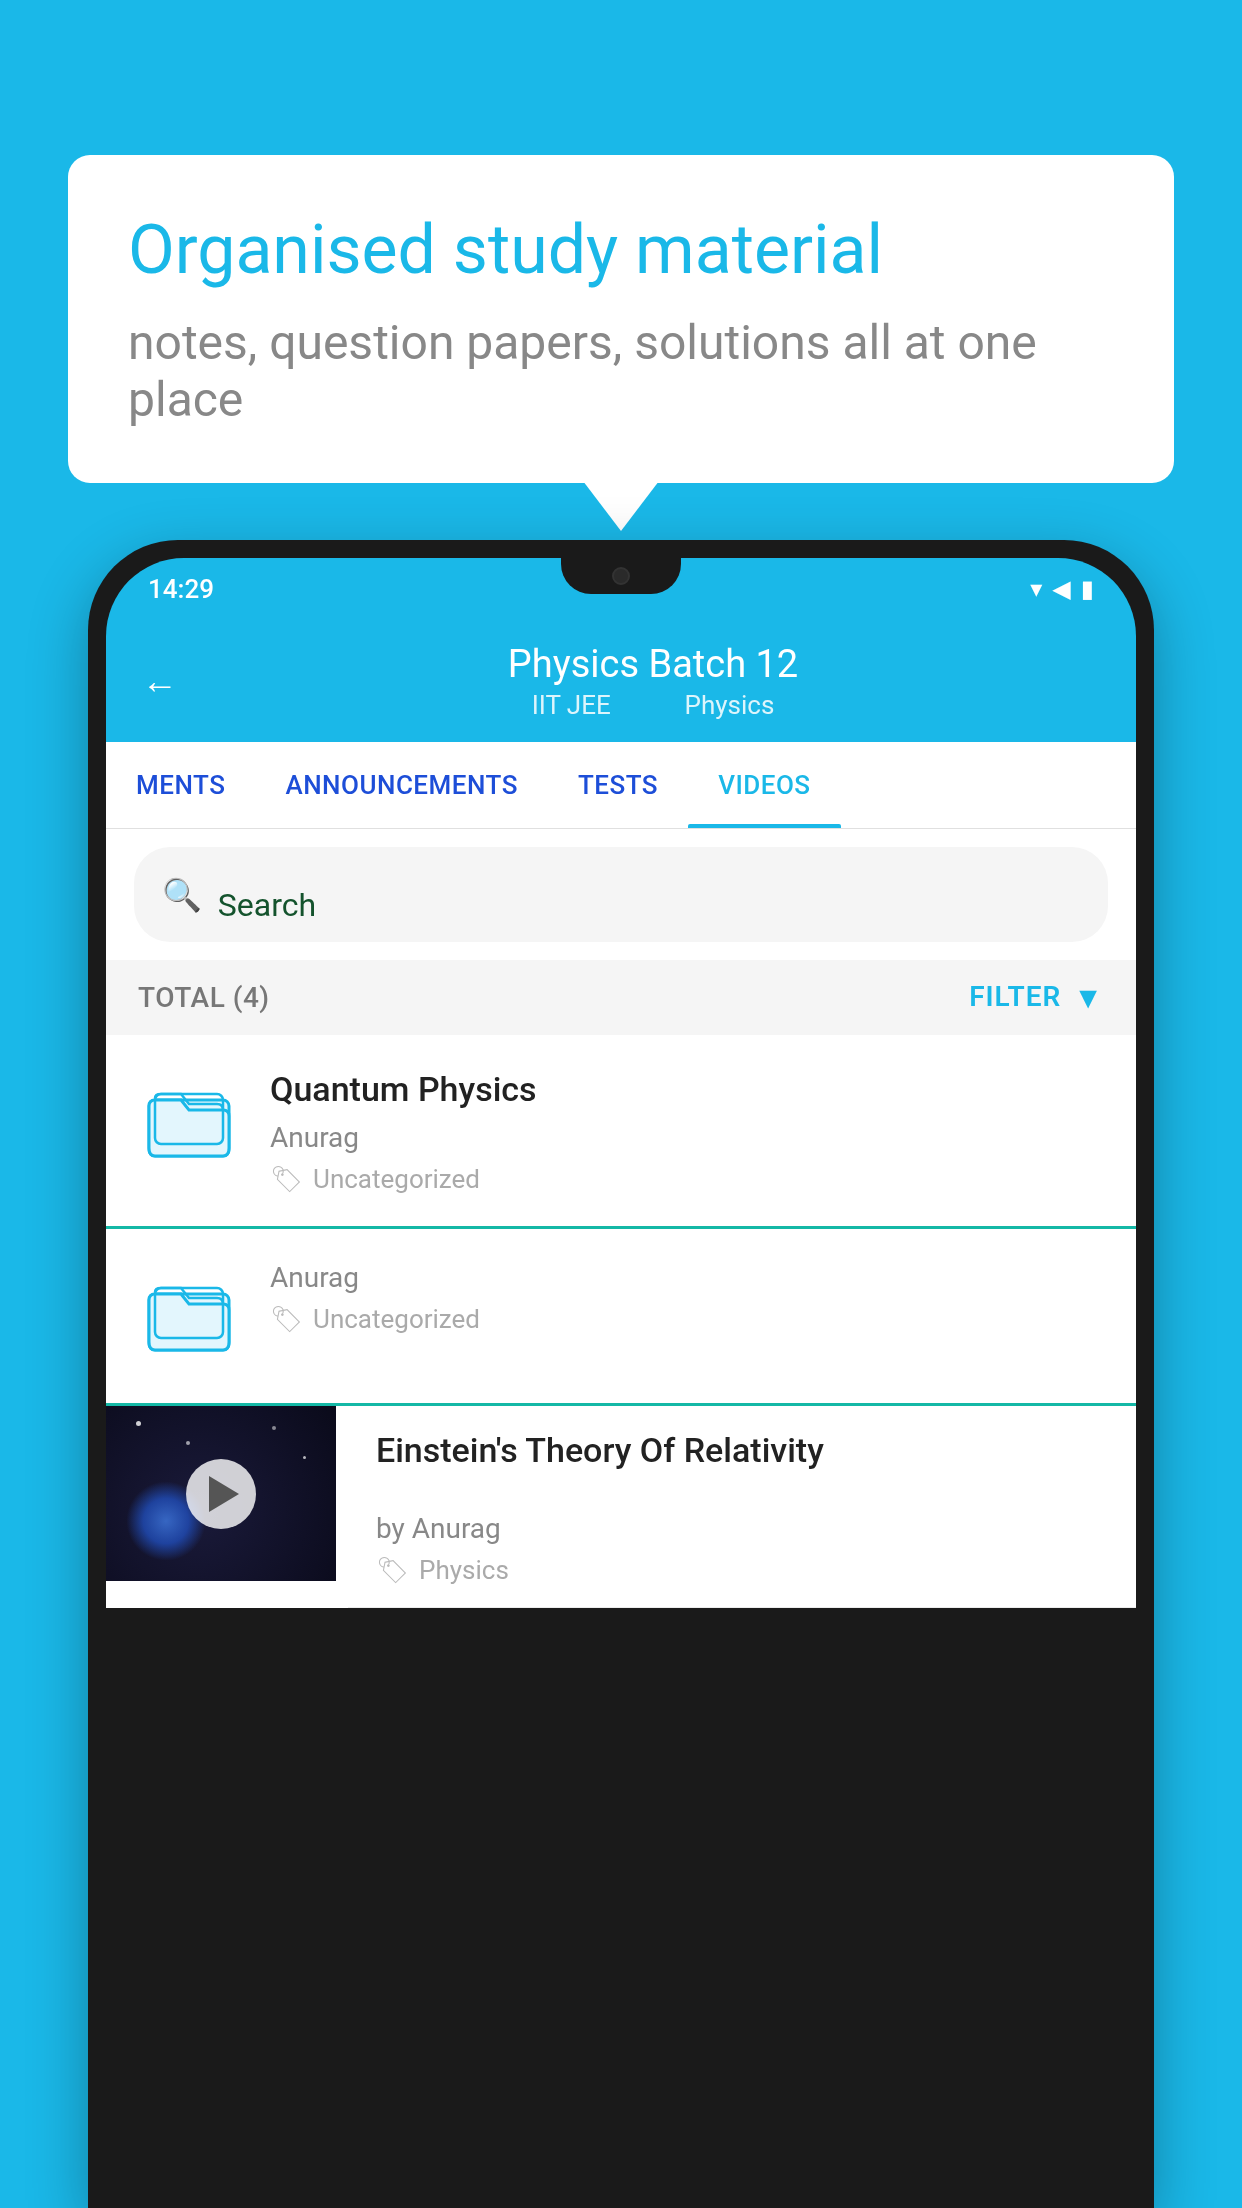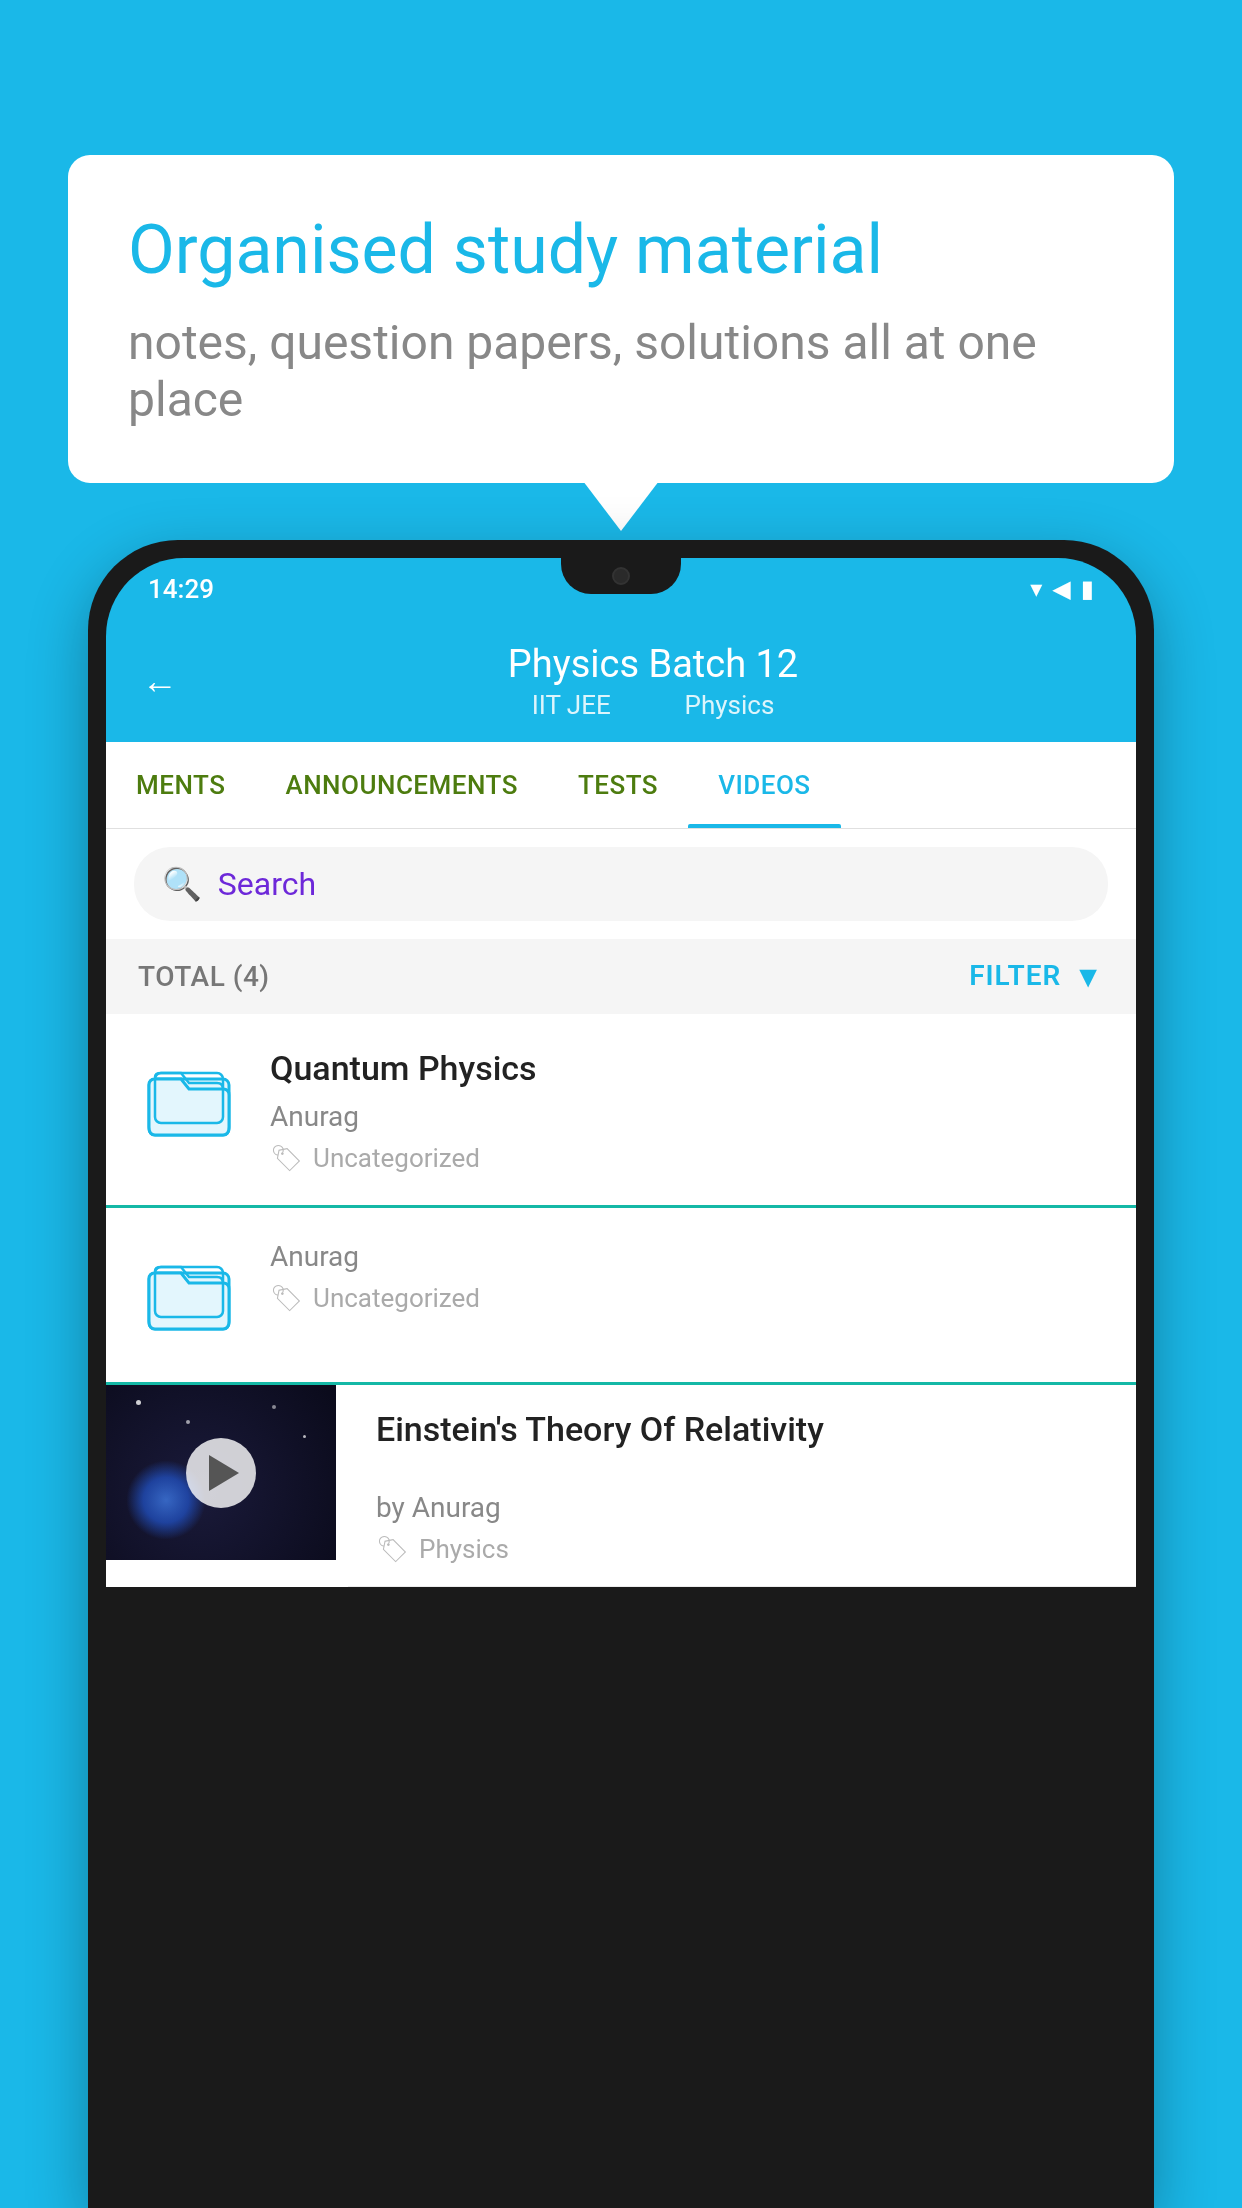--- a/index.html
+++ b/index.html
@@ -171,21 +171,21 @@
       display: flex;
       align-items: center;
       border-bottom: 1px solid #e0e0e0;
       overflow-x: auto;
     }
 
     .tab-item {
       padding: 28px 30px;
       font-size: 26px;
       font-weight: 500;
-      color: #4d7c0f;
+      color: #1d4ed8;
       white-space: nowrap;
       cursor: pointer;
       position: relative;
       letter-spacing: 0.5px;
     }
 
     .tab-item.active {
       color: #1ab8e8;
     }
 
@@ -215,21 +215,22 @@
       gap: 16px;
     }
 
     .search-icon-unicode {
       font-size: 32px;
       color: #aaa;
     }
 
     .search-text {
       font-size: 32px;
-      color: #6d28d9;
+      color: #14532d;
+      margin-top: 21px;
     }
 
     
     .filter-row {
       background: #f5f5f5;
       display: flex;
       align-items: center;
       justify-content: space-between;
       padding: 20px 32px;
     }

